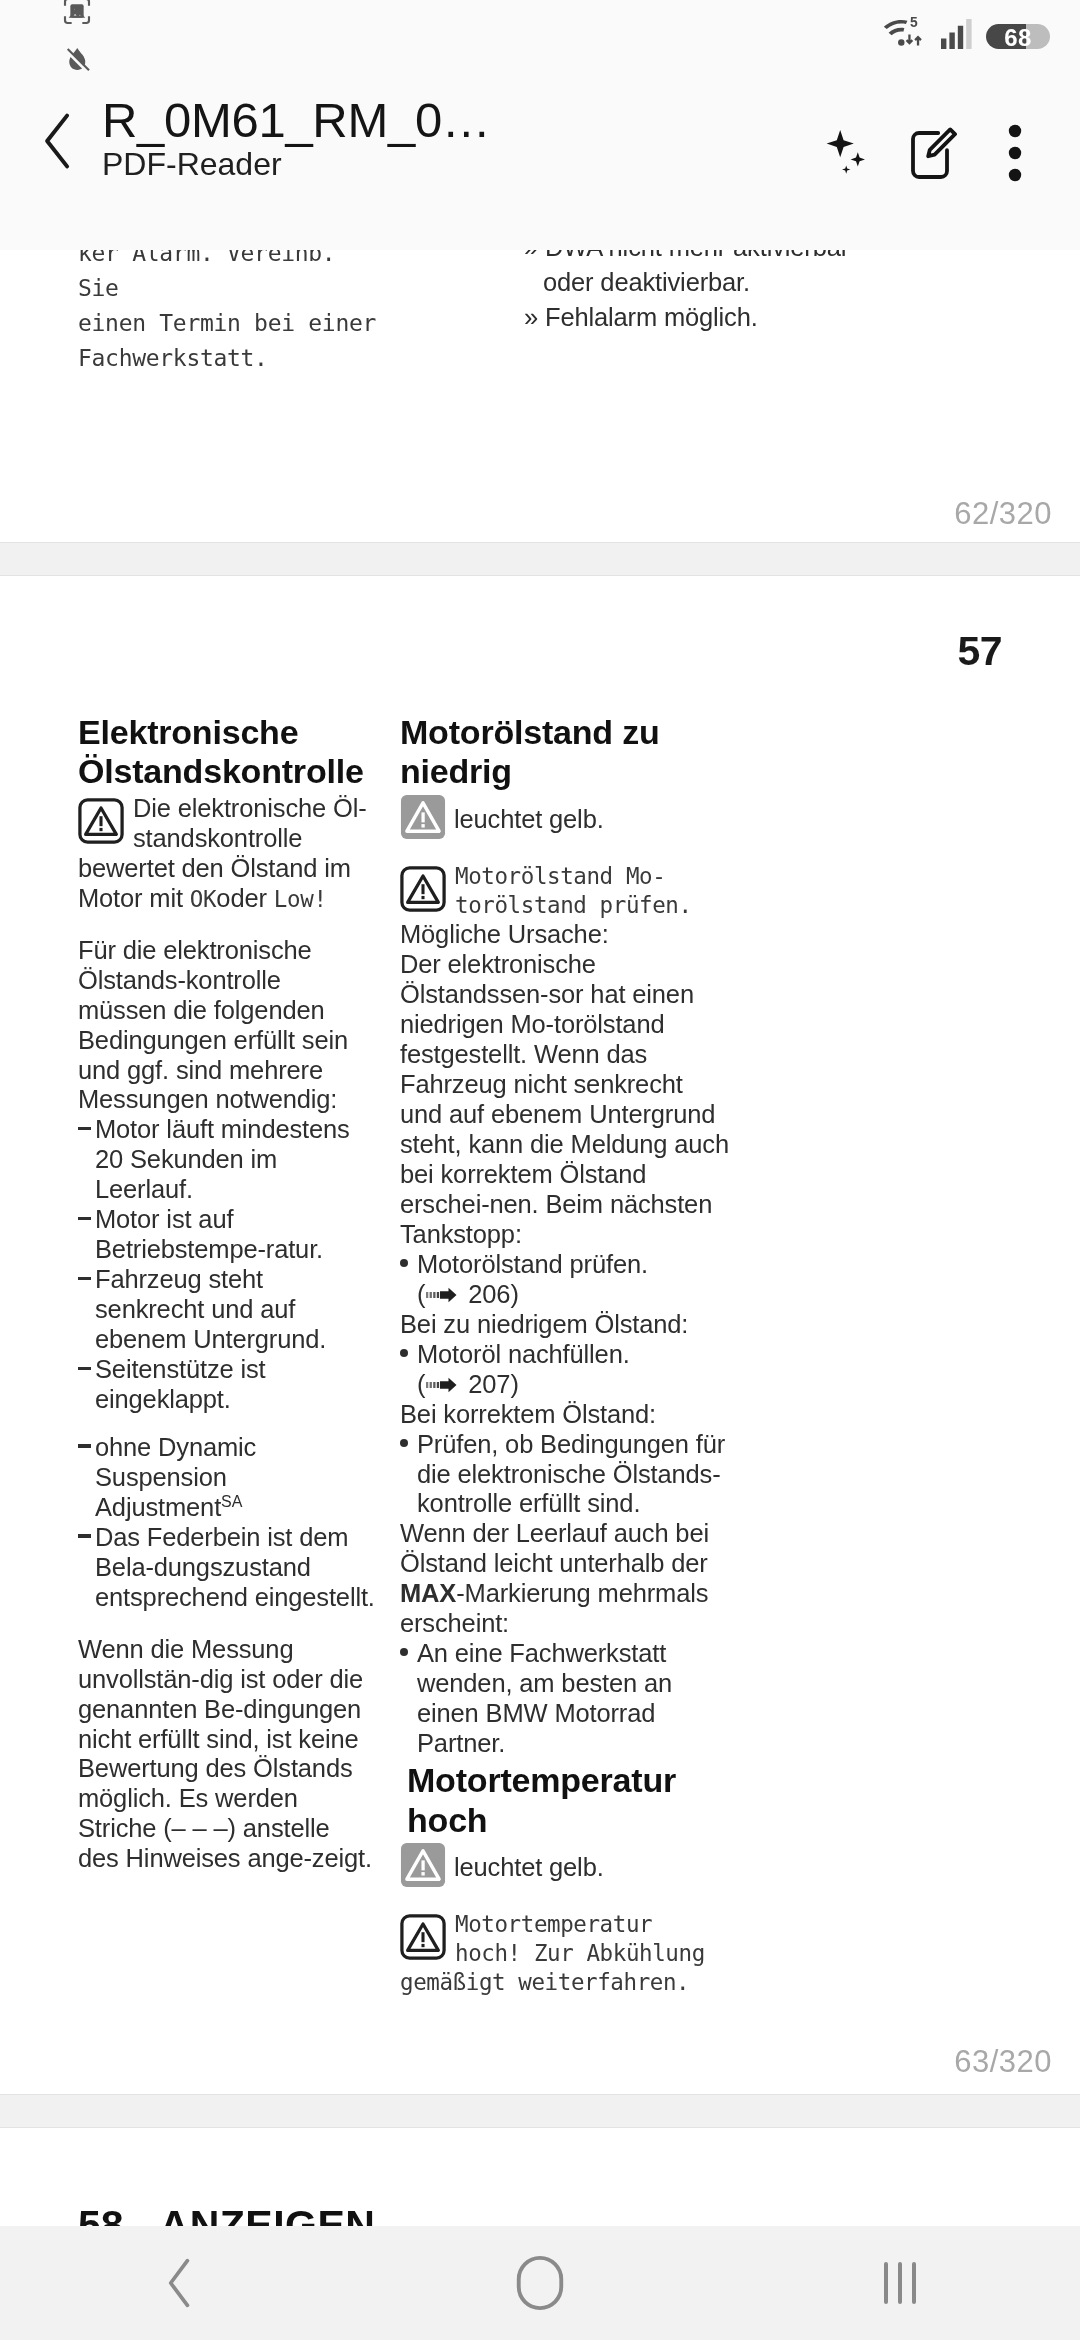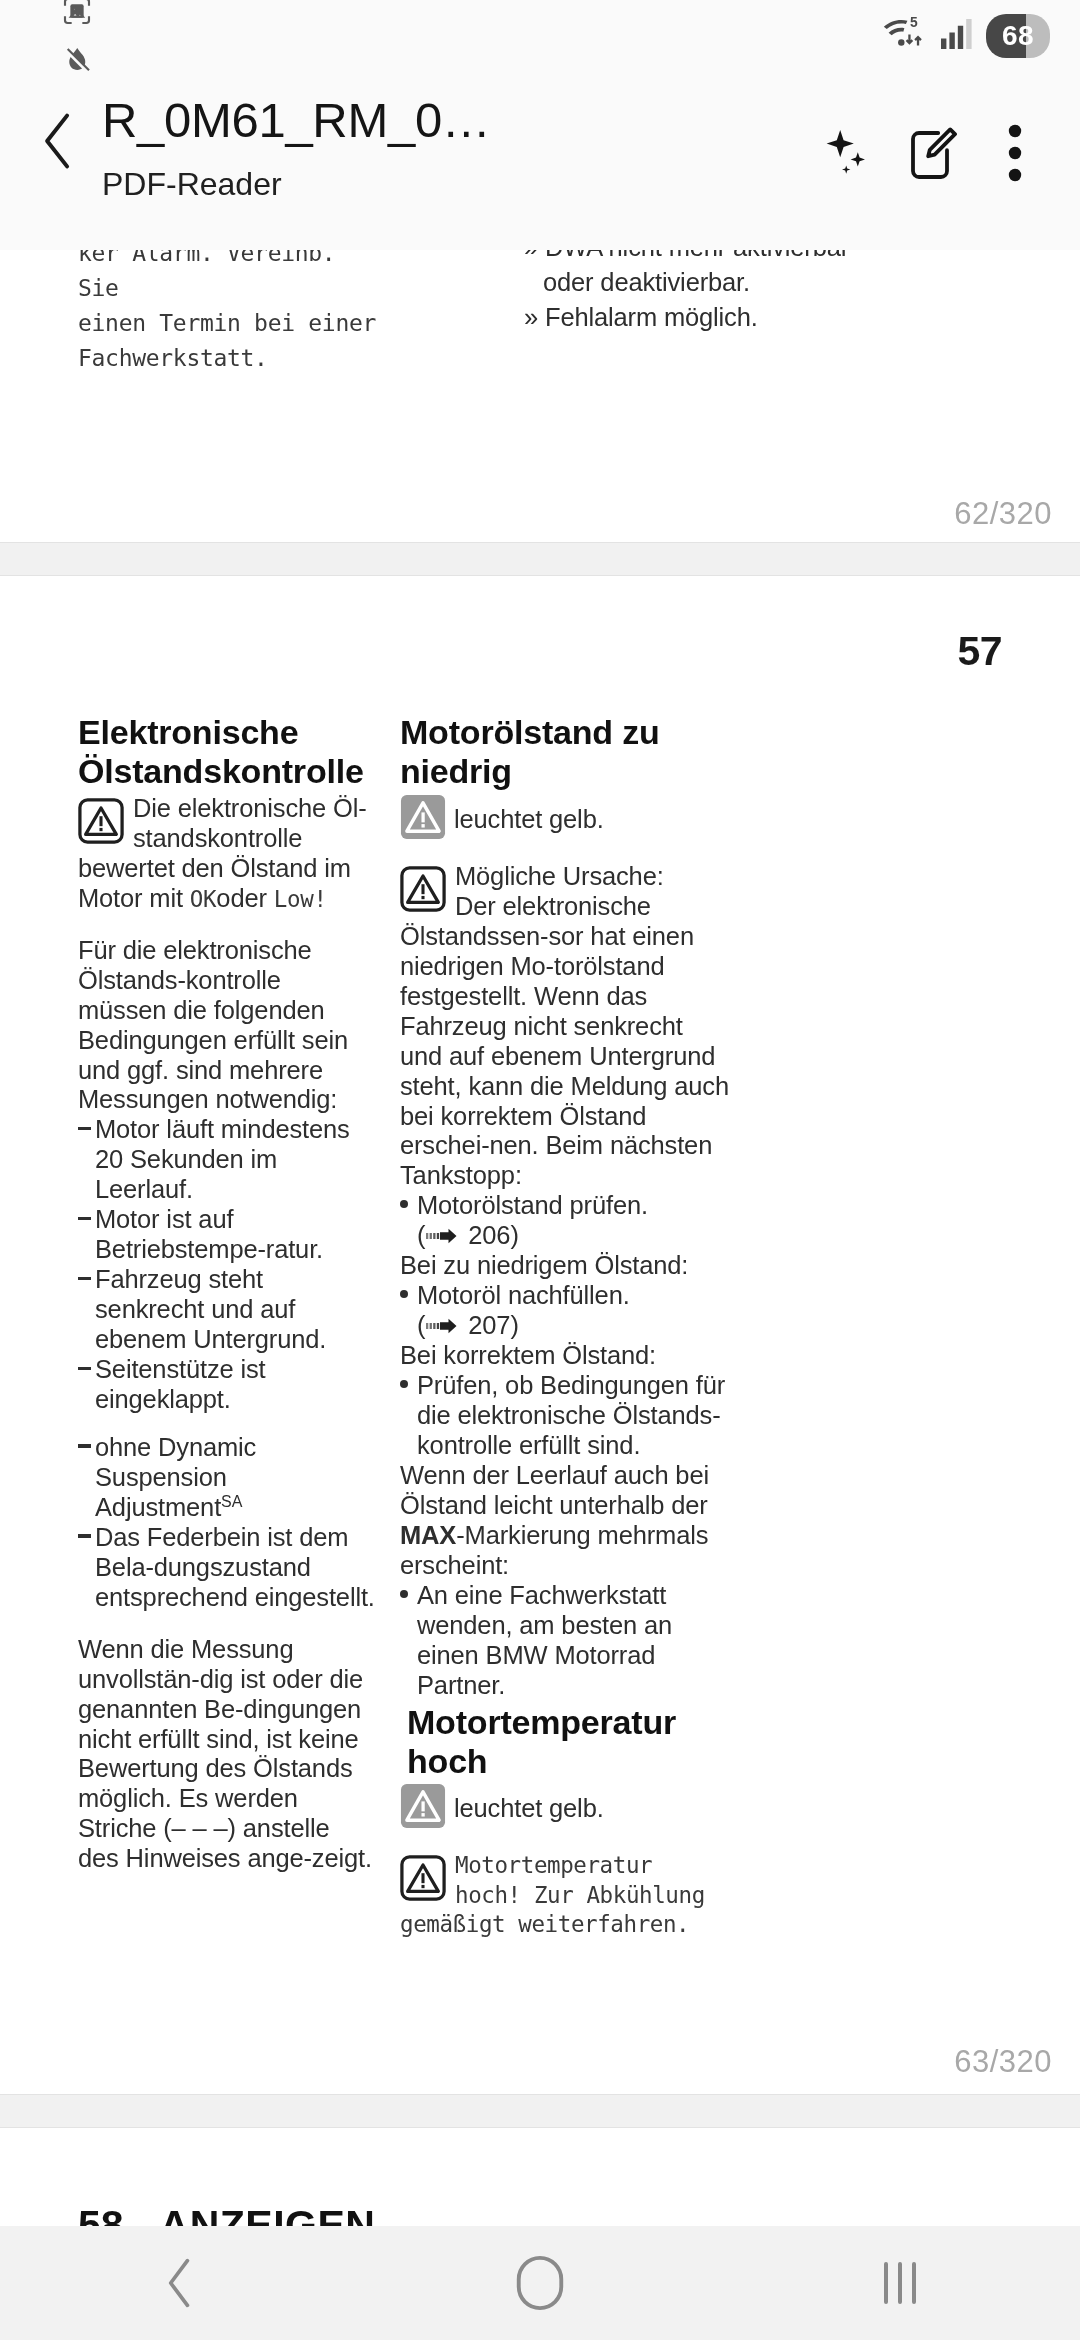--- a/index.html
+++ b/index.html
@@ -20,24 +20,24 @@
     justify-content: space-between;
     padding: 0 30px 0 34px;
   }
   .sb-left { display: flex; align-items: center; gap: 14px; flex-direction: column; }
   .sb-time {
     font-size: 33px; font-weight: bold; color: #5a5a5a;
     letter-spacing: 0.5px; line-height: 1;
   }
   .sb-right { display: flex; align-items: center; gap: 13px; }
   .battery {
-    width: 64px; height: 44px; border-radius: 20px;
+    width: 64px; height: 25px; border-radius: 20px;
     background: linear-gradient(to right, #474747 0%, #474747 62%, #bdbdbd 62%, #bdbdbd 100%);
-    color: #fff; font-size: 28px; font-weight: bold;
-    display: flex; align-items: center; justify-content: center;
+    color: #fff; font-size: 24px; font-weight: bold;
+    display: flex; justify-content: center;
     letter-spacing: 0.5px;
   }
 
   
   .appbar {
     position: relative;
     height: 178px;
     background: #fafafa;
     display: flex;
     align-items: flex-start;
@@ -49,21 +49,21 @@
     flex: 0 0 auto; margin-top: 18px;
   }
   .titles { flex: 1 1 auto; min-width: 0; padding-left: 12px; padding-top: 14px; }
   .doc-title {
     font-size: 49px; color: #151515; font-weight: 400;
     white-space: nowrap; overflow: hidden;
     line-height: 1.08; letter-spacing: -0.3px;
   }
   .doc-sub {
     font-size: 32px; color: #202020; font-weight: 400;
-    margin-top: 20px; line-height: 1.1;
+    margin-top: 0; line-height: 1.1;
   }
   .appbar-actions {
     display: flex; align-items: center; gap: 6px;
     flex: 0 0 auto; padding-top: 34px;
   }
   .ab-icon {
     width: 78px; height: 78px;
     display: flex; align-items: center; justify-content: center;
   }
 
@@ -398,21 +398,21 @@
           <div class="spacer" style="height:22px;"></div>
 
           <p class="note-mono">
             <span class="warn warn-flt">
               <svg width="46" height="46" viewBox="0 0 24 24">
                 <rect x="1" y="1" width="22" height="22" rx="4" fill="#ffffff" stroke="#1f1f1f" stroke-width="1.7"></rect>
                 <path d="M12 5.2L20 19H4z" fill="none" stroke="#1f1f1f" stroke-width="1.7" stroke-linejoin="round"></path>
                 <rect x="11.2" y="9.5" width="1.6" height="5.2" fill="#1f1f1f"></rect>
                 <rect x="11.2" y="15.6" width="1.6" height="1.7" fill="#1f1f1f"></rect>
               </svg>
-            </span>
+            </span><span>Motorölstand Mo-torölstand prüfen.</span>
           </p>
 
           <p class="body">Mögliche Ursache:</p>
           <p class="body">Der elektronische Ölstandssen-sor hat einen niedrigen Mo-torölstand festgestellt. Wenn das Fahrzeug nicht senkrecht und auf ebenem Untergrund steht, kann die Meldung auch bei korrektem Ölstand erschei-nen. Beim nächsten Tankstopp:</p>
 
           <div class="li">
             <span class="mk"><span class="dot-mk"></span></span>
             <span class="tx">
               <span>Motorölstand prüfen.</span><br>
               <span style="white-space:nowrap;">(<span class="arrowref"><svg width="36" height="20" viewBox="0 0 36 20">

